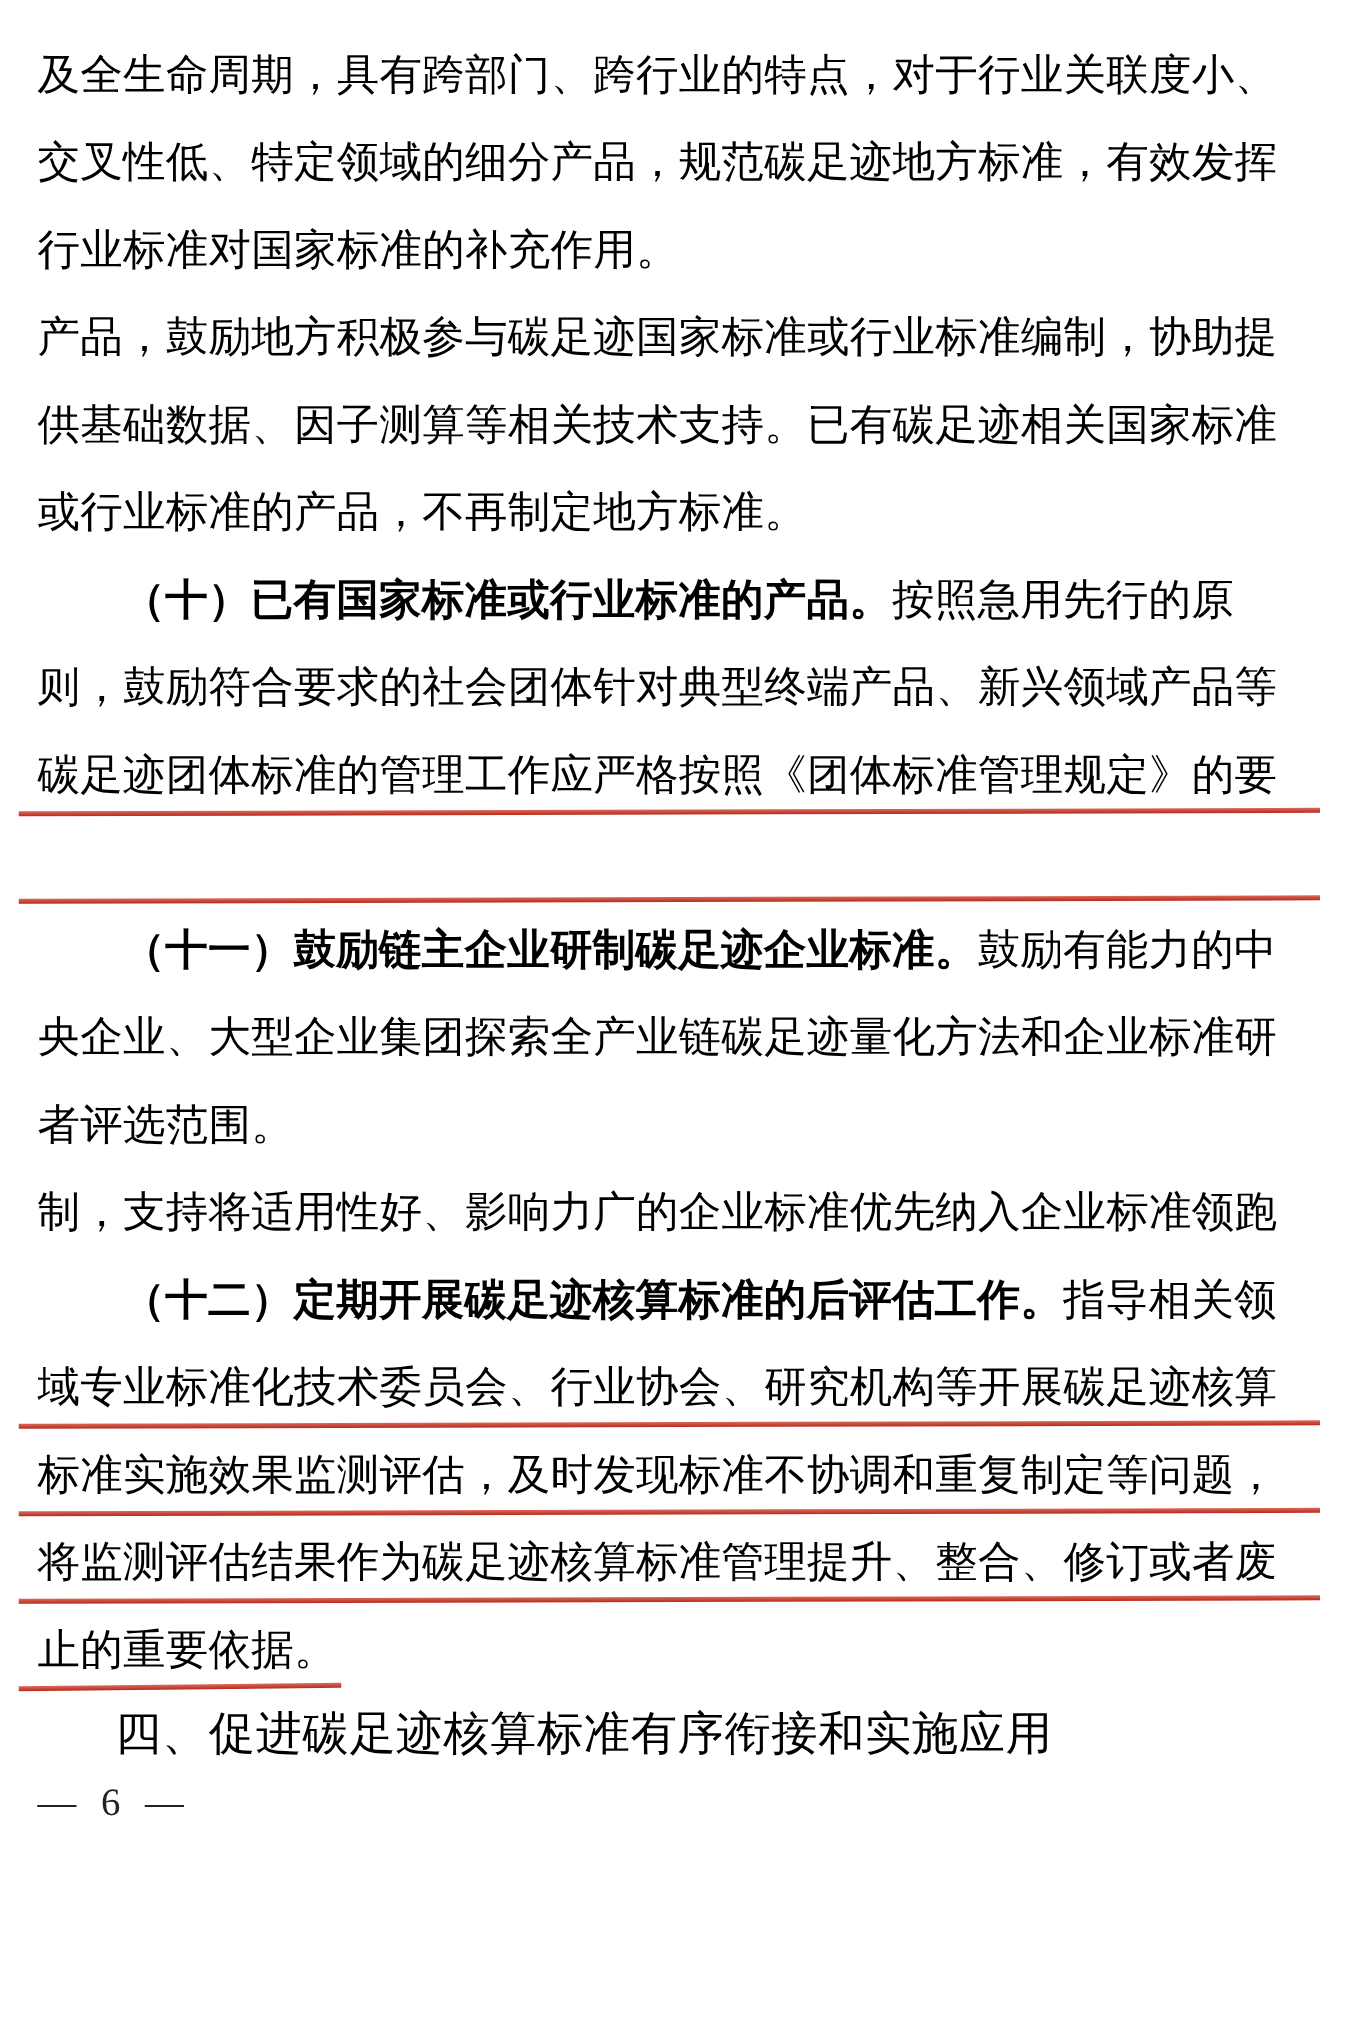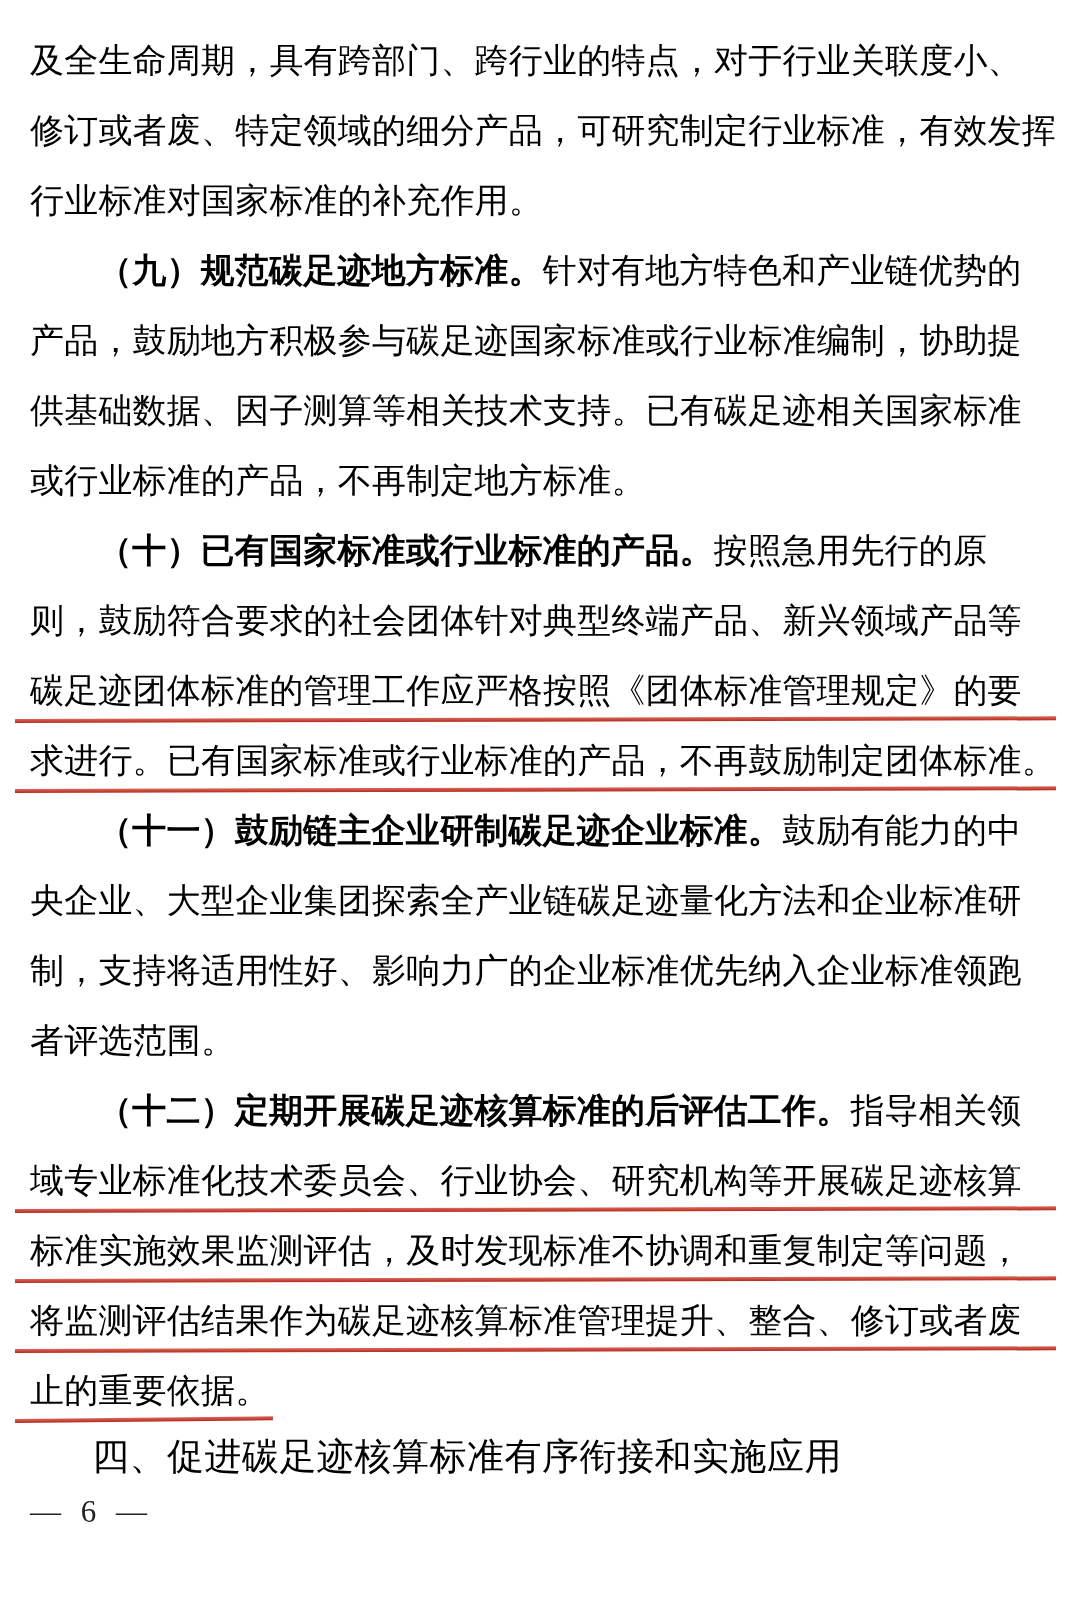--- a/index.html
+++ b/index.html
@@ -54,37 +54,36 @@
     color:#222222;
     letter-spacing:6px;
   }
 </style>
 </head>
 <body>
 
 <div class="page">
 
   <div class="line"><span class="t">及全生命周期，具有跨部门、跨行业的特点，对于行业关联度小、</span></div>
-  <div class="line"><span class="t">修订或者废、特定领域的细分产品，可研究制定行业标准，有效发挥</span></div>
+  <div class="line"><span class="t">交叉性低、特定领域的细分产品，规范碳足迹地方标准，有效发挥</span></div>
   <div class="line"><span class="t">行业标准对国家标准的补充作用。</span></div>
 
-  <div class="line indent"><span class="b">（九）规范碳足迹地方标准。</span><span class="t">针对有地方特色和产业链优势的</span></div>
   <div class="line"><span class="t">产品，鼓励地方积极参与碳足迹国家标准或行业标准编制，协助提</span></div>
   <div class="line"><span class="t">供基础数据、因子测算等相关技术支持。已有碳足迹相关国家标准</span></div>
   <div class="line"><span class="t">或行业标准的产品，不再制定地方标准。</span></div>
 
   <div class="line indent"><span class="b">（十）已有国家标准或行业标准的产品。</span><span class="t">按照急用先行的原</span></div>
   <div class="line"><span class="t">则，</span><span class="u">鼓励符合要求的社会团体针对典型终端产品、新兴领域产品等</span></div>
   <div class="line"><span class="t">碳足迹团体标准的管理工作应严格按照《团体标准管理规定》的要</span><div class="redline"></div></div>
-  <div class="line"><span class="t">求进行。已有国家标准或行业标准的产品，不再鼓励制定团体标准。</span><div class="redline"></div></div>
+  <div class="line"><div class="redline"></div></div>
 
   <div class="line indent"><span class="b">（十一）鼓励链主企业研制碳足迹企业标准。</span><span class="t">鼓励有能力的中</span></div>
   <div class="line"><span class="t">央企业、大型企业集团探索全产业链碳足迹量化方法和企业标准研</span></div>
+  <div class="line"><span class="t">者评选范围。</span></div>
   <div class="line"><span class="t">制，支持将适用性好、影响力广的企业标准优先纳入企业标准领跑</span></div>
-  <div class="line"><span class="t">者评选范围。</span></div>
 
   <div class="line indent"><span class="b">（十二）定期开展碳足迹核算标准的后评估工作。</span><span class="u">指导相关领</span></div>
   <div class="line"><span class="t">域专业标准化技术委员会、行业协会、研究机构等开展碳足迹核算</span><div class="redline"></div></div>
   <div class="line"><span class="t">标准实施效果监测评估，及时发现标准不协调和重复制定等问题，</span><div class="redline"></div></div>
   <div class="line"><span class="t">将监测评估结果作为碳足迹核算标准管理提升、整合、修订或者废</span><div class="redline"></div></div>
   <div class="line"><span class="t">止的重要依据。</span><div class="redline short"></div></div>
 
   <div class="heading">四、促进碳足迹核算标准有序衔接和实施应用</div>
 
   <div class="pagenum">— 6 —</div>

